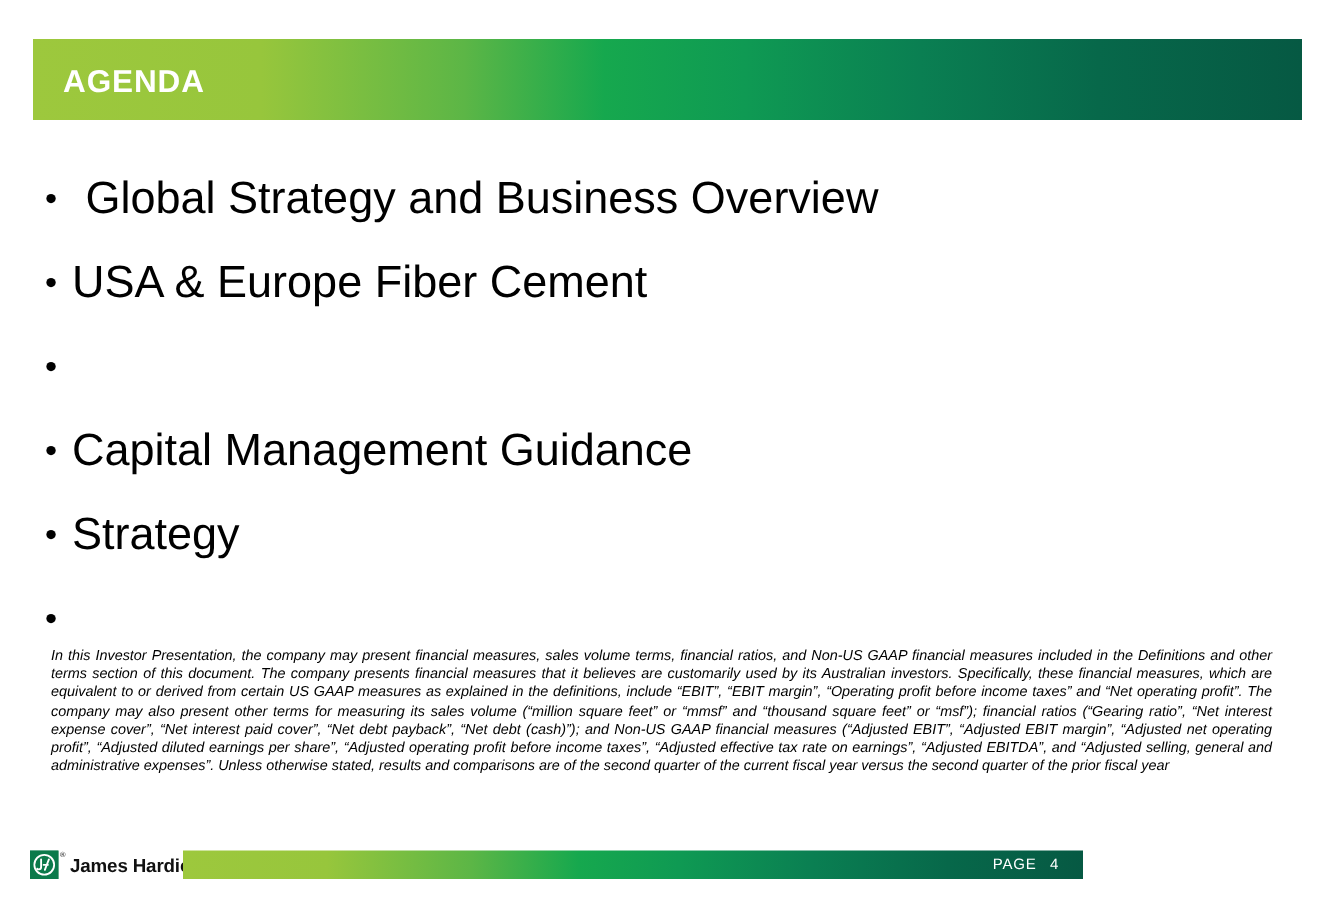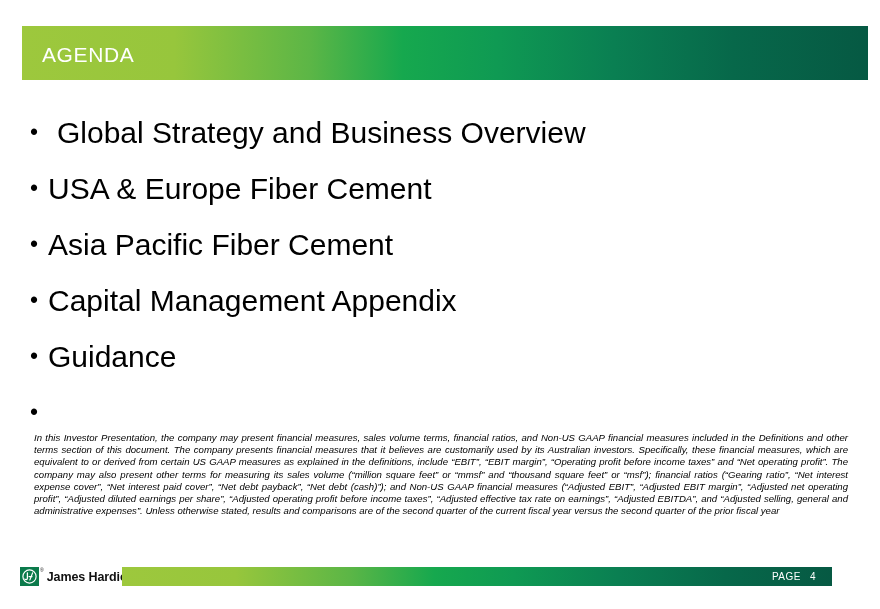--- a/index.html
+++ b/index.html
@@ -37,21 +37,21 @@
         #0f9a53 56%,
         #0a7f52 70%,
         #07684a 84%,
         #065943 100%);
   }
   .header-title {
     position: absolute;
     left: 42px;
     top: 44px;
     font-size: 21px;
-    font-weight: normal;
+    font-weight: bold;
     color: #ffffff;
     letter-spacing: 0.6px;
     line-height: 1;
   }
 
   
   .agenda-list {
     position: absolute;
     left: 0;
     top: 104px;
@@ -127,21 +127,21 @@
     color: #111111;
     margin-left: 3px;
     letter-spacing: -0.1px;
     white-space: nowrap;
   }
 
   .footer-band {
     position: absolute;
     left: 122px;
     top: 567px;
-    width: 710px;
+    width: 600px;
     height: 19px;
     background: linear-gradient(90deg,
         #9dc83d 0%,
         #97c63c 16%,
         #5cb646 32%,
         #16a84e 44%,
         #0f9a53 55%,
         #0a7f52 70%,
         #07684a 85%,
         #065943 100%);
@@ -174,31 +174,30 @@
       <span class="agenda-label">Global Strategy and Business Overview</span>
     </div>
 
     <div class="agenda-item">
       <span class="agenda-bullet">•</span>
       <span class="agenda-label">USA &amp; Europe Fiber Cement</span>
     </div>
 
     <div class="agenda-item">
       <span class="agenda-bullet">•</span>
-      <span class="agenda-label">Asia Pacific Fiber Cement</span>
-    </div>
-
-    <div class="agenda-item">
-      <span class="agenda-bullet">•</span>
-      <span class="agenda-label">Capital Management Appendix</span>
-    </div>
-
-    <div class="agenda-item">
-      <span class="agenda-bullet">•</span>
-      <span class="agenda-label">Guidance</span>
+    </div>
+
+    <div class="agenda-item">
+      <span class="agenda-bullet">•</span>
+      <span class="agenda-label">Capital Management Guidance</span>
+    </div>
+
+    <div class="agenda-item">
+      <span class="agenda-bullet">•</span>
+      <span class="agenda-label">Strategy</span>
     </div>
 
     <div class="agenda-item">
       <span class="agenda-bullet">•</span>
     </div>
 
   </div>
 
   <div class="disclaimer">In this Investor Presentation, the company may present financial measures, sales volume terms, financial ratios, and Non-US GAAP financial measures included in the Definitions and other terms section of this document. The company presents financial measures that it believes are customarily used by its Australian investors. Specifically, these financial measures, which are equivalent to or derived from certain US GAAP measures as explained in the definitions, include “EBIT”, “EBIT margin”, “Operating profit before income taxes” and “Net operating profit”. The company may also present other terms for measuring its sales volume (“million square feet” or “mmsf” and “thousand square feet” or “msf”); financial ratios (“Gearing ratio”, “Net interest expense cover”, “Net interest paid cover”, “Net debt payback”, “Net debt (cash)”); and Non-US GAAP financial measures (“Adjusted EBIT”, “Adjusted EBIT margin”, “Adjusted net operating profit”, “Adjusted diluted earnings per share”, “Adjusted operating profit before income taxes”, “Adjusted effective tax rate on earnings”, “Adjusted EBITDA”, and “Adjusted selling, general and administrative expenses”. Unless otherwise stated, results and comparisons are of the second quarter of the current fiscal year versus the second quarter of the prior fiscal year</div>
 

